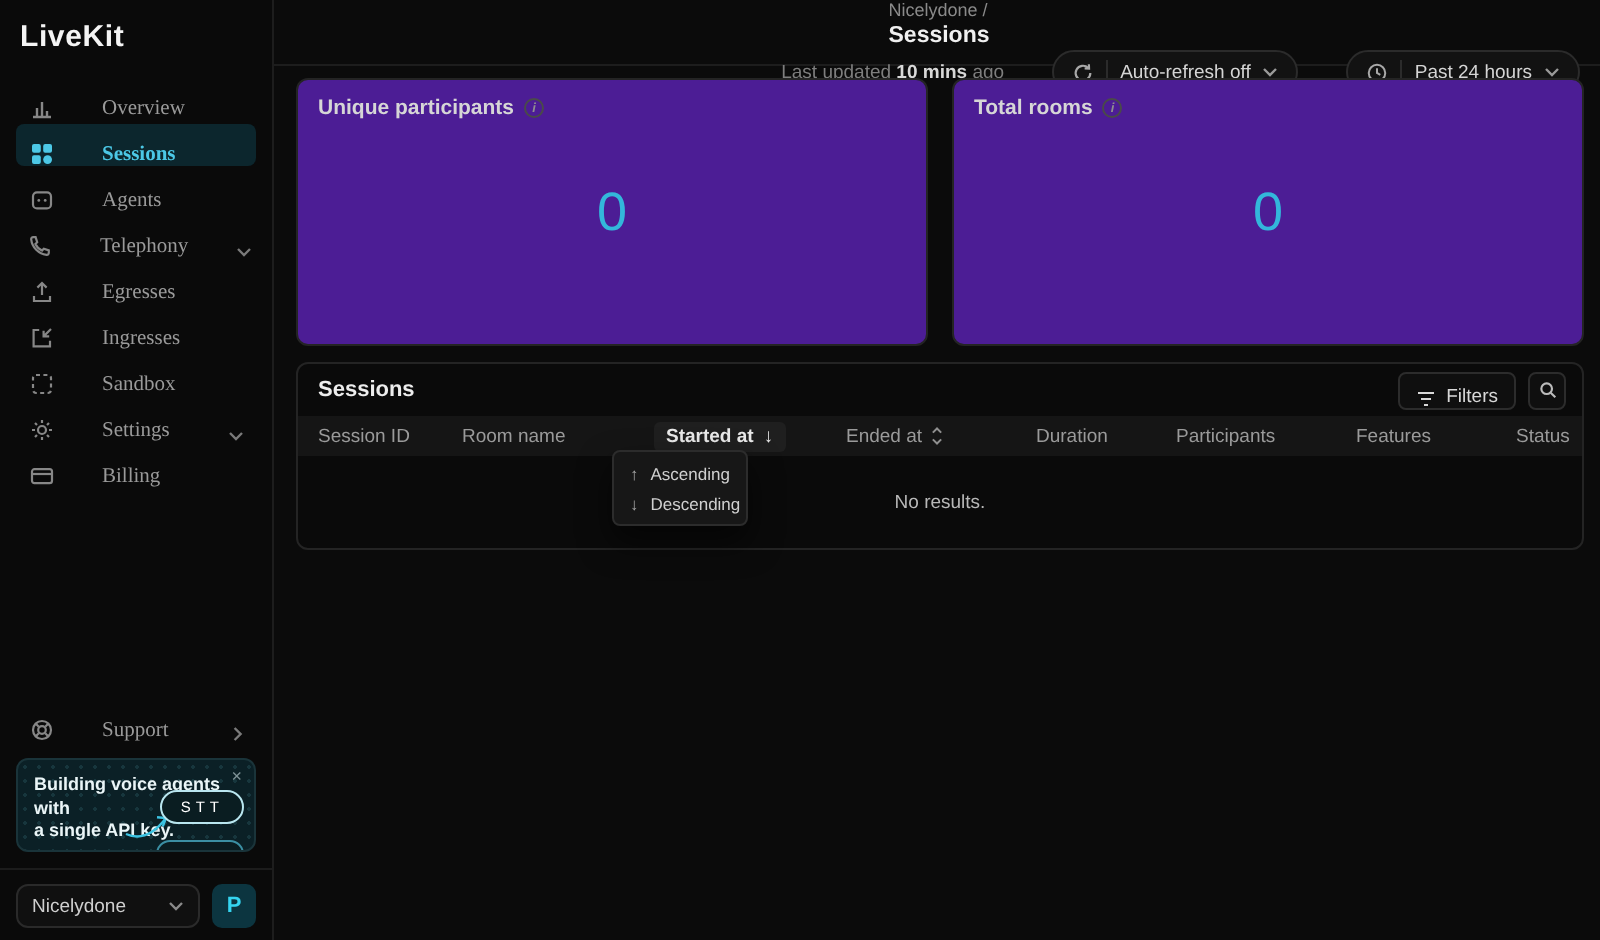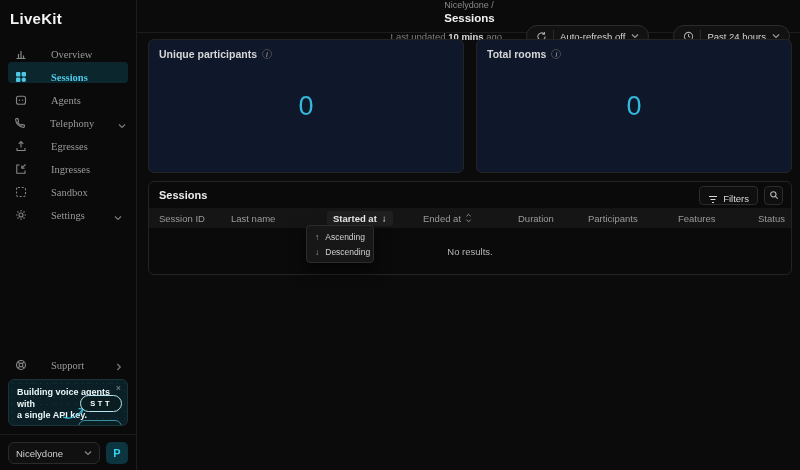--- a/index.html
+++ b/index.html
@@ -21,21 +21,21 @@
   .spacer{flex:1;}
   .kbd{margin-left:auto;border:1px solid #2c2c2c;background:#161616;border-radius:3px;
        font-size:7.5px;color:#8f8f8f;padding:1px 3px;line-height:1.2;}
 
   .promo{position:relative;margin:8px 0 2px;background:#0b2026;border:1px solid #1a343a;border-radius:6px;
          padding:7px 8px;height:47px;overflow:hidden;
          background-image:radial-gradient(#17363d 0.8px, transparent 1px);background-size:7px 7px;}
   .promo-title{font-size:9px;font-weight:bold;color:#eaf5f7;line-height:1.3;}
   .promo-close{position:absolute;top:3px;right:6px;color:#7e9296;font-size:9px;cursor:pointer;}
   .stt-pill{position:absolute;right:5px;top:15px;border:1px solid #b9e6ef;border-radius:9px;
-            padding:3px 9px;font-size:7.5px;letter-spacing:2.5px;color:#fff;font-weight:bold;background:#0a1d21;}
+            padding:3px 9px;font-size:7.5px;letter-spacing:2.5px;color:#fff;font-weight:normal;background:#0a1d21;}
   .stt-pill2{position:absolute;right:5px;top:40px;border:1px solid #3b8fa3;border-radius:9px;
              width:44px;height:14px;background:#0a1d21;}
   .promo-arrow{position:absolute;left:52px;top:24px;}
 
   .project-row{border-top:1px solid #1c1c1c;margin:6px -8px 0;padding:7px 8px 0;display:flex;gap:6px;align-items:center;}
   .project-select{flex:1;display:flex;align-items:center;justify-content:space-between;border:1px solid #2a2a2a;
                   background:#101010;border-radius:6px;height:22px;padding:0 7px;font-size:9.5px;color:#cfcfcf;cursor:pointer;}
   .avatar{width:22px;height:22px;border-radius:5px;background:#0c3540;color:#35d4f0;font-weight:bold;
           font-size:11px;display:flex;align-items:center;justify-content:center;cursor:pointer;}
 
@@ -47,21 +47,21 @@
   .topbar-right{margin-left:auto;display:flex;align-items:center;gap:24px;}
   .updated{font-size:9.5px;color:#7e7e7e;}
   .updated b{color:#d8d8d8;}
   .pill-btn{display:flex;align-items:center;gap:6px;height:22px;border:1px solid #2b2b2b;background:#121212;
             border-radius:12px;padding:0 9px;font-size:9.5px;color:#d5d5d5;cursor:pointer;}
   .pill-btn .vdiv{width:1px;height:12px;background:#2b2b2b;}
   .pill-btn .picon{display:flex;align-items:center;color:#a8a8a8;}
 
   .content{padding:6px 8px 0 11px;display:flex;flex-direction:column;gap:8px;}
   .stats{display:flex;gap:12px;}
-  .stat-card{flex:1;height:134px;border:1px solid #242424;border-radius:6px;background:#0f172a;
+  .stat-card{flex:1;height:134px;border:1px solid #242424;border-radius:6px;background:#4c1d95;
              padding:8px 10px;position:relative;}
   .stat-label{font-size:10.5px;font-weight:bold;color:#d6d6d6;display:flex;gap:5px;align-items:center;}
   .info-circ{width:10px;height:10px;border:1px solid #4a4a4a;border-radius:50%;color:#8f8f8f;font-size:6.5px;
              display:flex;align-items:center;justify-content:center;font-style:italic;}
   .stat-value{position:absolute;inset:0;display:flex;align-items:center;justify-content:center;
               font-size:27px;color:#33b7db;}
 
   .table-card{border:1px solid #242424;border-radius:6px;background:#0a0a0a;position:relative;overflow:visible;}
   .table-title-row{height:24px;display:flex;align-items:center;padding:2px 8px 0 10px;}
   .table-title{font-size:11px;font-weight:bold;color:#ededed;}
@@ -175,20 +175,29 @@
             </svg>
         </span>
         <span>Settings</span>
         <span class="tail">
           <svg width="8" height="6" viewBox="0 0 8 6" fill="none" stroke="currentColor" stroke-width="1.2">
               <path d="M1 1.5l3 3 3-3"></path>
             </svg>
         </span>
       </div>
 
+      <div class="nav-item">
+        <span class="nicon">
+          <svg width="12" height="12" viewBox="0 0 12 12" fill="none" stroke="currentColor" stroke-width="1.1">
+              <rect x="1" y="2.6" width="10" height="7" rx="1.2"></rect>
+              <path d="M1 5h10"></path>
+            </svg>
+        </span>
+        <span>Billing</span>
+      </div>
     </nav>
 
     <div class="spacer"></div>
 
 
     <div class="nav-item">
       <span class="nicon">
         <svg width="12" height="12" viewBox="0 0 12 12" fill="none" stroke="currentColor" stroke-width="1.1">
             <circle cx="6" cy="6" r="4.5"></circle>
             <circle cx="6" cy="6" r="1.9"></circle>
@@ -317,21 +326,21 @@
                     <circle cx="5.2" cy="5.2" r="3.2"></circle>
                     <path d="M7.6 7.6l2.8 2.8"></path>
                   </svg>
               </span>
             </button>
           </div>
         </div>
 
         <div class="thead">
           <div class="th">Session ID</div>
-          <div class="th">Last name</div>
+          <div class="th">Room name</div>
           <div class="th">
             <span class="chip">
               <span>Started at</span>
               <span>↓</span>
             </span>
           </div>
           <div class="th">
             <span>Ended at</span>
             <span class="sorticon">
               <svg width="7" height="10" viewBox="0 0 8 12" fill="none" stroke="currentColor" stroke-width="1.2">

